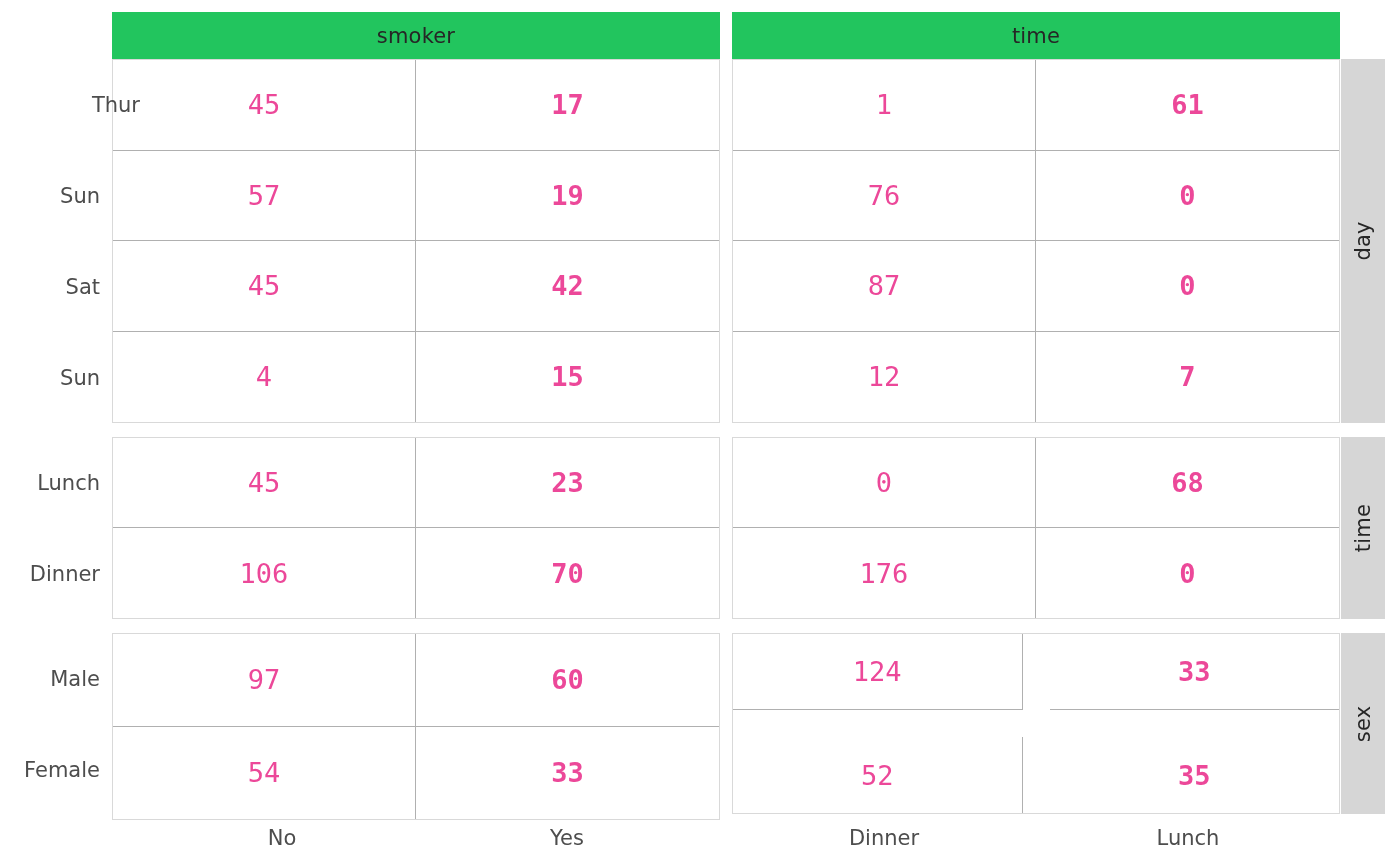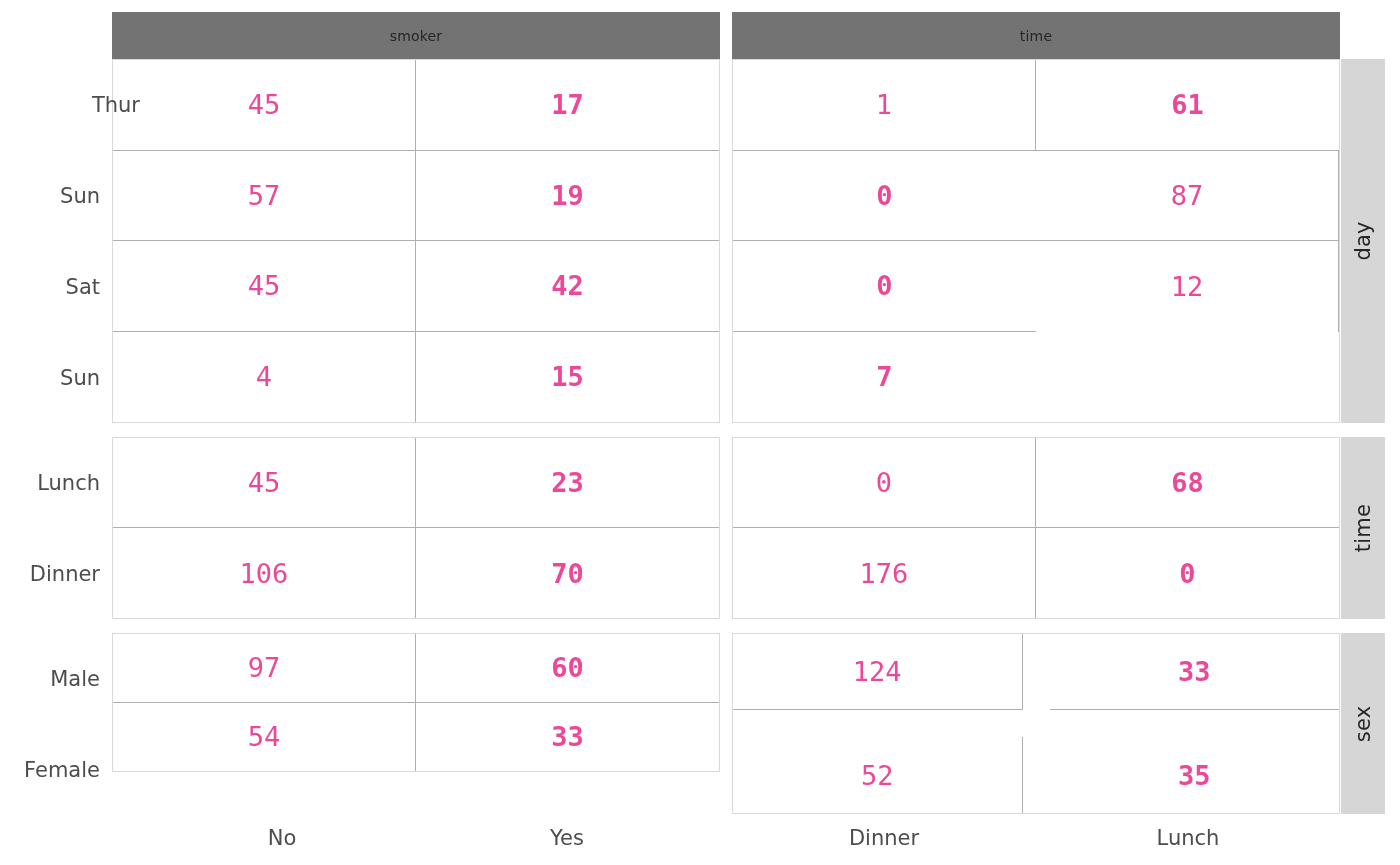--- a/index.html
+++ b/index.html
@@ -18,26 +18,26 @@
   #facet-grid {
     position: absolute;
     left: 0; top: 0;
     width: 1400px;
     height: 865px;
   }
 
   
   .col-strip {
     position: absolute;
-    background: #737373;
+    background: #22c55e;
     display: flex;
     align-items: center;
     justify-content: center;
     color: #262626;
-    font-size: 14px;
+    font-size: 21px;
     letter-spacing: 0.2px;
   }
 
   
   .row-strip {
     position: absolute;
     background: #d6d6d6;
     display: flex;
     align-items: center;
     justify-content: center;
@@ -147,20 +147,23 @@
       </div>
   </div>
 
   <div class="panel" style="left:732px; top:59px; width:608px; height:364px; grid-template-columns:1fr 1fr; grid-template-rows:1fr 1fr 1fr 1fr;">
     <div class="cell">
         <span class="val">1</span>
       </div>
     <div class="cell last-col">
         <span class="val">61</span>
       </div>
+    <div class="cell">
+        <span class="val">76</span>
+      </div>
     <div class="cell last-col">
         <span class="val">0</span>
       </div>
     <div class="cell">
         <span class="val">87</span>
       </div>
     <div class="cell last-col">
         <span class="val">0</span>
       </div>
     <div class="cell last-row">
@@ -194,21 +197,21 @@
         <span class="val">68</span>
       </div>
     <div class="cell last-row">
         <span class="val">176</span>
       </div>
     <div class="cell last-col last-row">
         <span class="val">0</span>
       </div>
   </div>
 
-  <div class="panel" style="left:112px; top:633px; width:608px; height:139px; grid-template-columns:1fr 1fr; grid-template-rows:1fr 1fr;">
+  <div class="panel" style="left:112px; top:633px; width:608px; height:187px; grid-template-columns:1fr 1fr; grid-template-rows:1fr 1fr;">
     <div class="cell">
         <span class="val">97</span>
       </div>
     <div class="cell last-col">
         <span class="val">60</span>
       </div>
     <div class="cell last-row">
         <span class="val">54</span>
       </div>
     <div class="cell last-col last-row">

